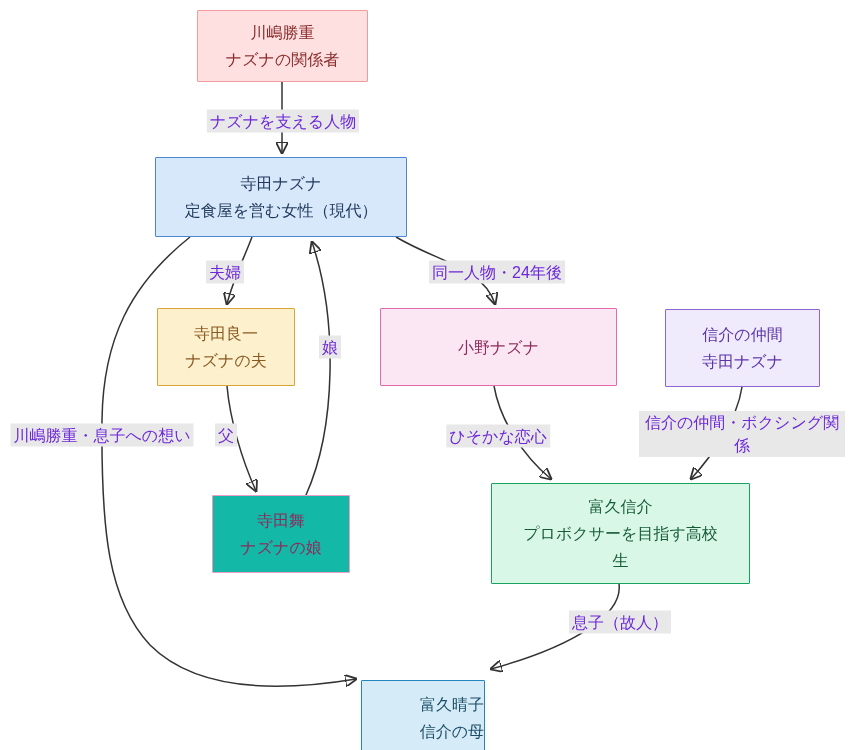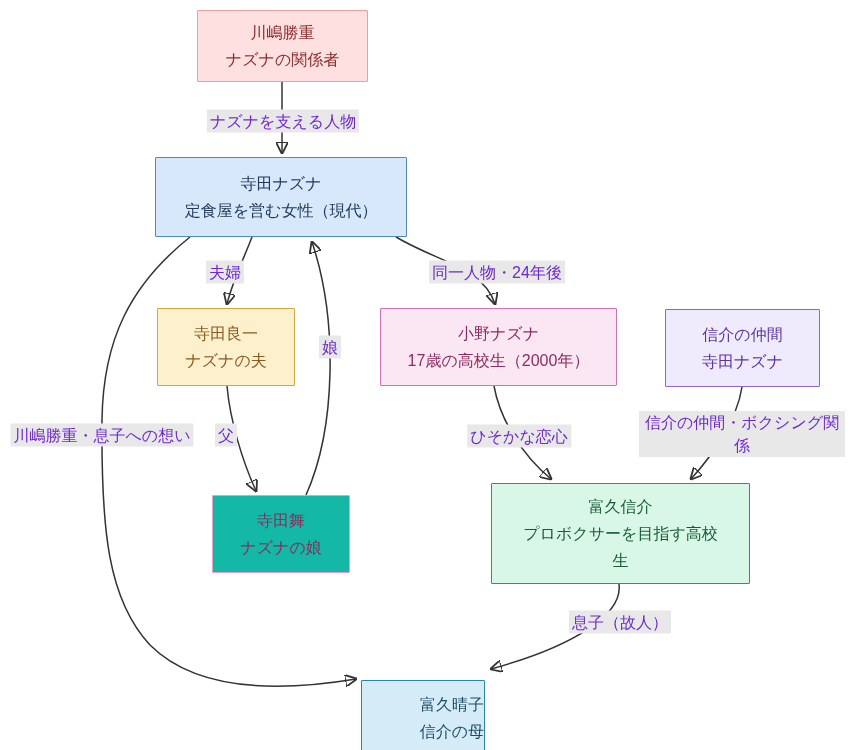--- a/index.html
+++ b/index.html
@@ -79,21 +79,20 @@
     <span class="nl">ナズナの夫</span>
   </div>
 
   <div class="node" style="left: 155px; top: 157px; width: 252px; height: 80px; background-color: rgb(215, 232, 251); border-color: rgb(74, 137, 208); color: rgb(33, 57, 92);">
     <span class="nl">寺田ナズナ</span>
     <span class="nl">定食屋を営む女性（現代）</span>
   </div>
 
   <div class="node" style="left: 380px; top: 308px; width: 237px; height: 78px; background-color: rgb(251, 231, 243); border-color: rgb(224, 108, 172); color: rgb(142, 42, 92);">
     <span class="nl">小野ナズナ</span>
-    <span class="nl">17歳の高校生（2000年）</span>
   </div>
 
   <div class="node" style="left: 665px; top: 309px; width: 155px; height: 78px; background-color: rgb(239, 234, 252); border-color: rgb(139, 100, 214); color: rgb(91, 52, 166);">
     <span class="nl">信介の仲間</span>
     <span class="nl">寺田ナズナ</span>
   </div>
 
   <div class="node" style="left: 212px; top: 495px; width: 138px; height: 78px; background-color: #14b8a6; border-color: rgb(235, 156, 200); color: rgb(142, 42, 92);">
     <span class="nl">寺田舞</span>
     <span class="nl">ナズナの娘</span>
@@ -107,18 +106,18 @@
   <div class="node" style="left: 361px; top: 680px; width: 124px; height: 76px; background-color: rgb(213, 235, 247); border-color: rgb(34, 134, 189); color: rgb(29, 78, 102); align-items: flex-end;">
     <span class="nl">富久晴子</span>
     <span class="nl">信介の母</span>
   </div>
 
   <span class="elabel" style="left:283px; top:121px;">ナズナを支える人物</span>
   <span class="elabel" style="left:225px; top:272px;">夫婦</span>
   <span class="elabel" style="left:497px; top:272px;">同一人物・24年後</span>
   <span class="elabel" style="left:226px; top:435px;">父</span>
   <span class="elabel" style="left:330px; top:347px;">娘</span>
-  <span class="elabel" style="left:498px; top:436px;margin-left:21px;">ひそかな恋心</span>
+  <span class="elabel" style="left:498px; top:436px;">ひそかな恋心</span>
   <span class="elabel wrap" style="left:742px; top:434px;">信介の仲間・ボクシング関係</span>
   <span class="elabel" style="left:620px; top:622px;">息子（故人）</span>
   <span class="elabel" style="left:102px; top:435px;">川嶋勝重・息子への想い</span>
 
 </div>
 
 </body></html>

